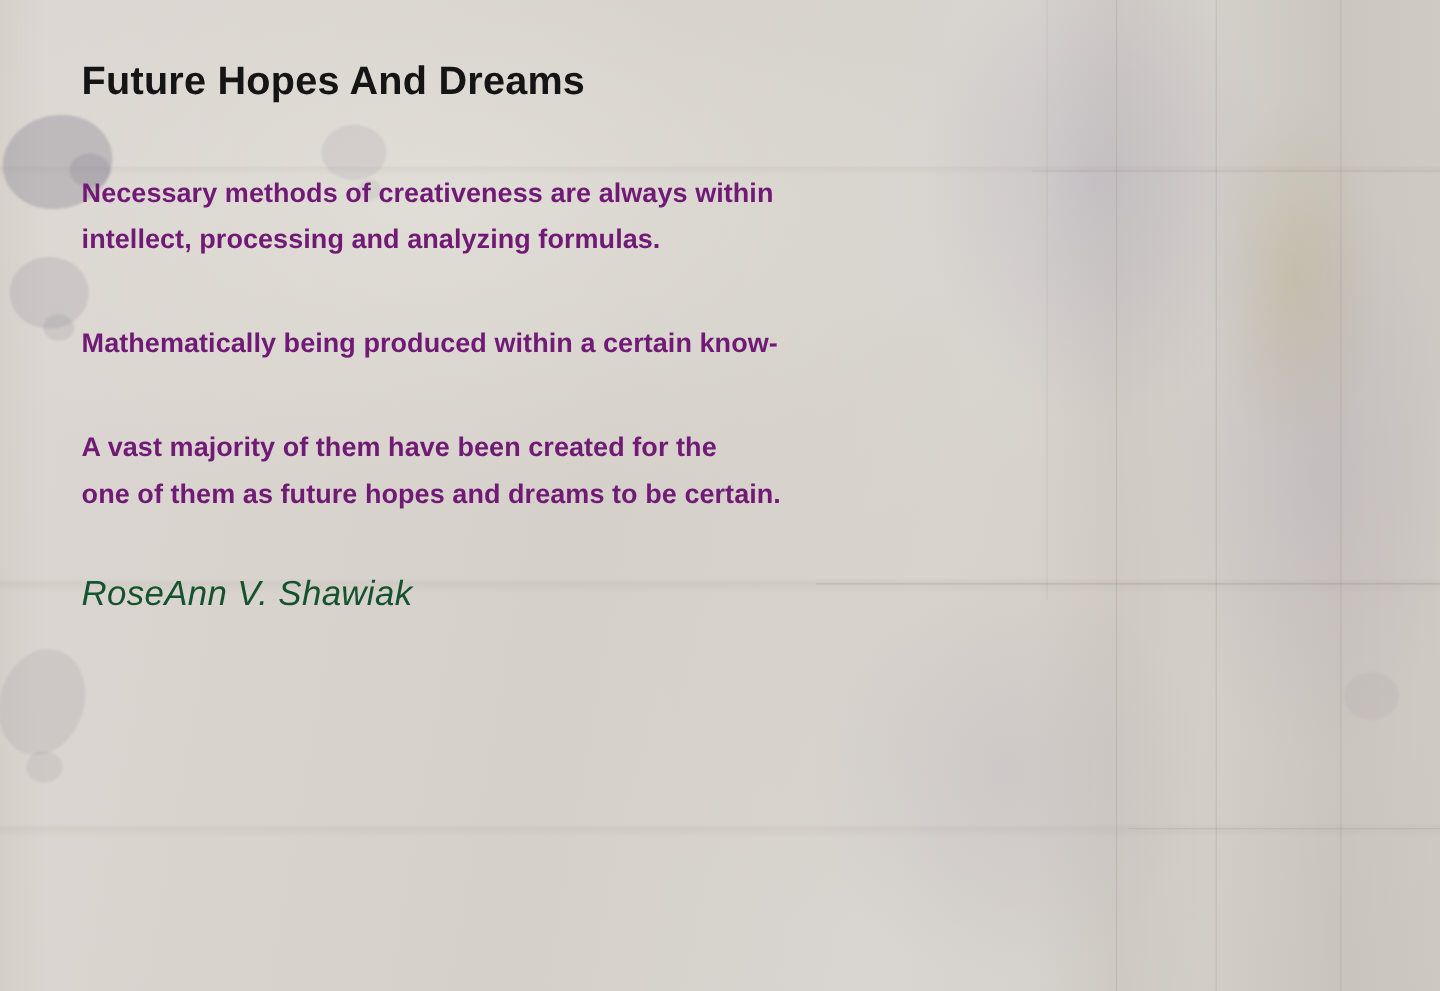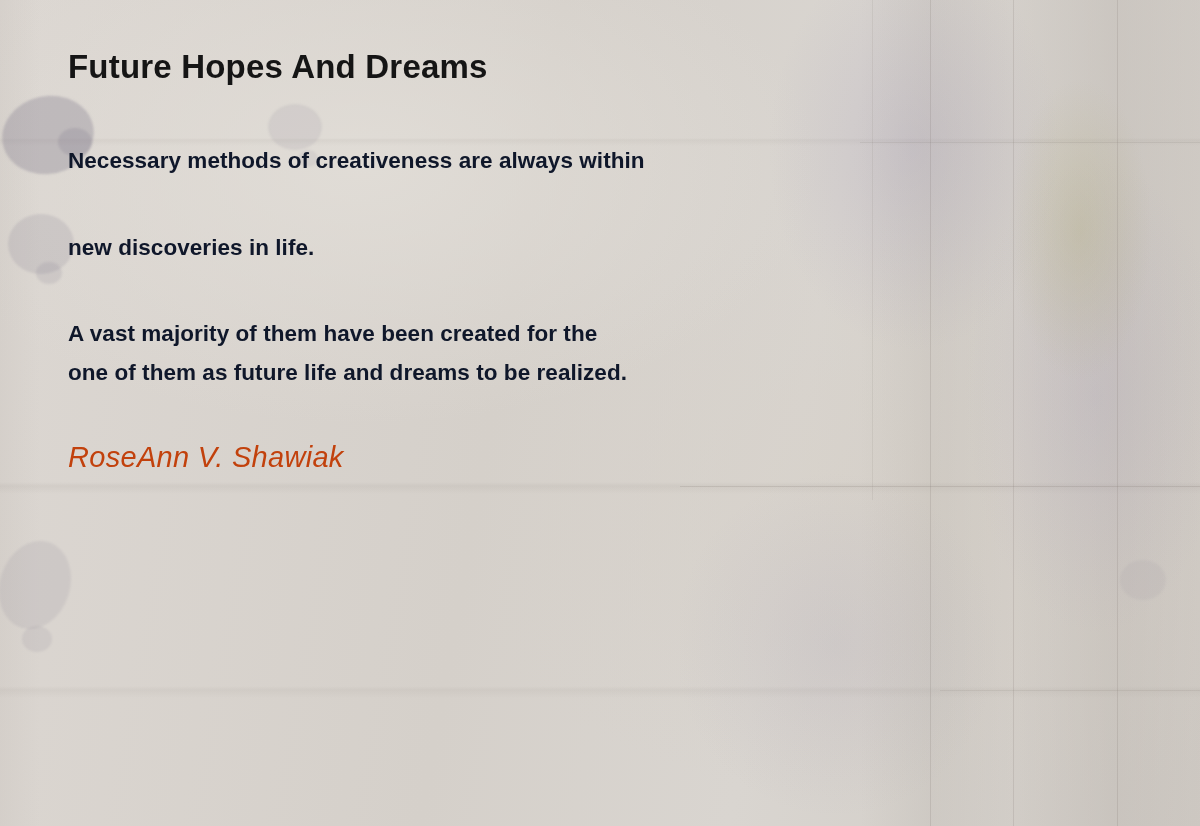--- a/index.html
+++ b/index.html
@@ -106,31 +106,31 @@
     font-weight: bold;
     color: #151515;
     letter-spacing: 0.2px;
     margin: 0 0 56px 0;
     line-height: 1.15;
   }
   .stanza {
     margin: 0 0 48px 0;
     font-size: 22.5px;
     font-weight: bold;
-    color: #0f172a;
+    color: #701a75;
     line-height: 1.72;
     letter-spacing: 0.05px;
     max-width: 900px;
   }
   .stanza .line { display: block; white-space: pre; }
   #poem-author {
     margin-top: 16px;
     font-size: 29px;
     font-style: italic;
-    color: #c2410c;
+    color: #14532d;
     letter-spacing: 0.3px;
   }
 </style>
 </head>
 <body>
 
 <div id="poem-card">
 
   <div class="tex" id="tex-base"></div>
   <div class="tex" id="tex-vertical-bands"></div>
@@ -155,27 +155,28 @@
   <div class="hairline hline" style="left:680px; top:486px; width:520px;"></div>
   <div class="hairline hline" style="left:860px; top:142px; width:340px; opacity:.7;"></div>
   <div class="hairline hline" style="left:940px; top:690px; width:260px; opacity:.6;"></div>
 
   <div id="content">
 
     <h1 id="poem-title">Future Hopes And Dreams</h1>
 
     <p class="stanza">
       <span class="line">Necessary methods of creativeness are always within</span>
+      <span class="line">intellect, processing and analyzing formulas.</span>
     </p>
 
     <p class="stanza">
-      <span class="line">new discoveries in life.</span>
+      <span class="line">Mathematically being produced within a certain know-</span>
     </p>
 
     <p class="stanza">
       <span class="line">A vast majority of them have been created for the</span>
-      <span class="line">one of them as future life and dreams to be realized.</span>
+      <span class="line">one of them as future hopes and dreams to be certain.</span>
     </p>
 
     <div id="poem-author">RoseAnn V. Shawiak</div>
 
   </div>
 </div>
 
 </body></html>

